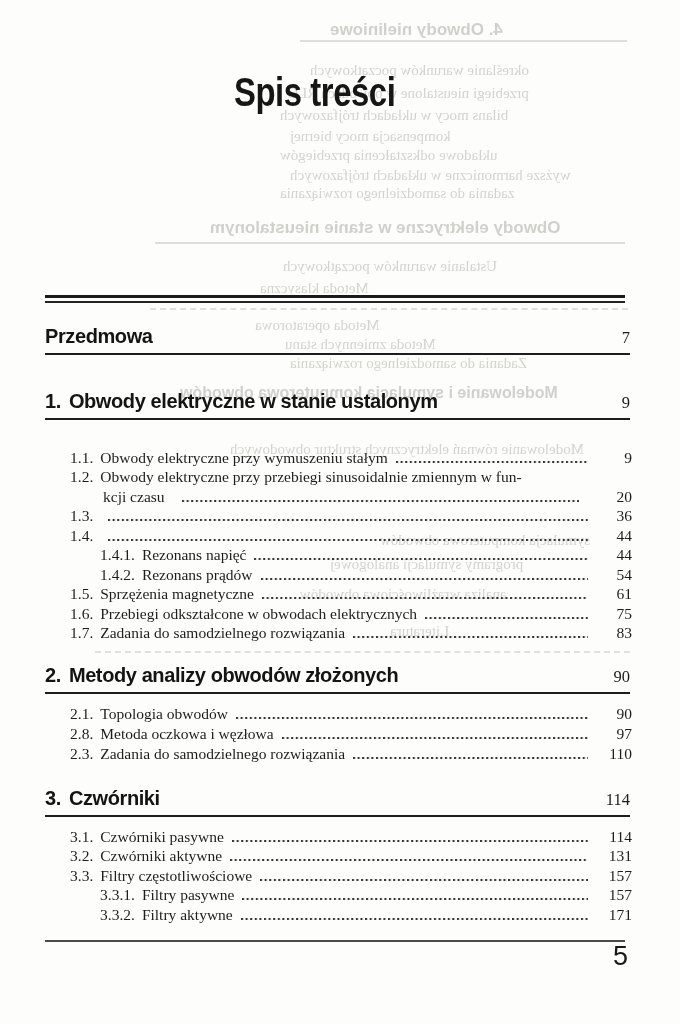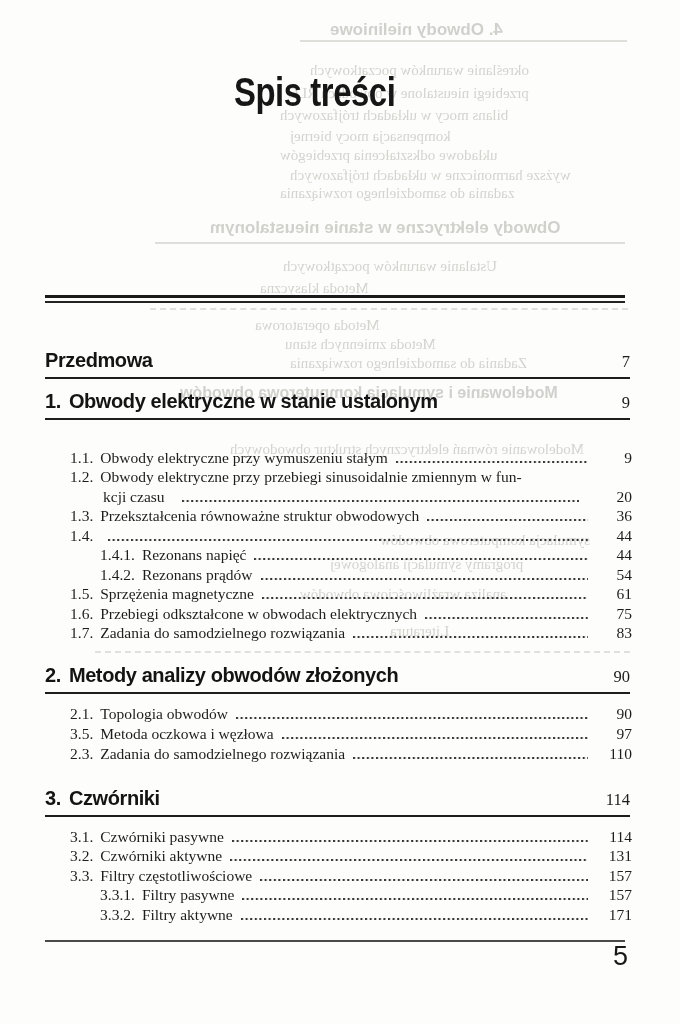--- a/index.html
+++ b/index.html
@@ -100,21 +100,21 @@
       <div class="ghost-t" style="left: 390px; top: 623px; font-size: 15px;">Literatura</div>
       <div class="ghost-r gd" style="left: 95px; top: 651px; width: 535px;"></div>
     </div>
 
   <div class="content">
 
     <div class="doc-title">Spis treści</div>
 
     <div class="rule-double"></div>
 
-    <div class="hrow" style="top:348px;justify-content:space-between;">
+    <div class="hrow" style="top:324px;justify-content:space-between;">
       <span>Przedmowa</span>
       <span class="hspace"></span>
       <span class="hpage">7</span>
     </div>
 
     <div class="hrow" style="top:389px;">
       <span class="h2num">1.</span>
       <span>Obwody elektryczne w stanie ustalonym</span>
       <span class="hspace"></span>
       <span class="hpage">9</span>
@@ -132,21 +132,20 @@
           <span class="gap"></span>
           <span class="pg"></span>
         </li>
         <li class="entry ind2">
           <span class="txt">kcji czasu</span>
           <span class="dots"></span>
           <span class="pg">20</span>
         </li>
         <li class="entry">
           <span class="lbl">1.3.</span>
-          <span class="txt">Przekształcenia równoważne struktur obwodowych</span>
           <span class="dots"></span>
           <span class="pg">36</span>
         </li>
         <li class="entry">
           <span class="lbl">1.4.</span>
           <span class="dots"></span>
           <span class="pg">44</span>
         </li>
         <li class="entry ind1">
           <span class="lbl">1.4.1.</span>
@@ -187,21 +186,21 @@
       <span class="hpage">90</span>
     </div>
     <ul class="entries" id="list-1" style="top:703px;">
         <li class="entry">
           <span class="lbl">2.1.</span>
           <span class="txt">Topologia obwodów</span>
           <span class="dots"></span>
           <span class="pg">90</span>
         </li>
         <li class="entry">
-          <span class="lbl">3.5.</span>
+          <span class="lbl">2.8.</span>
           <span class="txt">Metoda oczkowa i węzłowa</span>
           <span class="dots"></span>
           <span class="pg">97</span>
         </li>
         <li class="entry">
           <span class="lbl">2.3.</span>
           <span class="txt">Zadania do samodzielnego rozwiązania</span>
           <span class="dots"></span>
           <span class="pg">110</span>
         </li>

